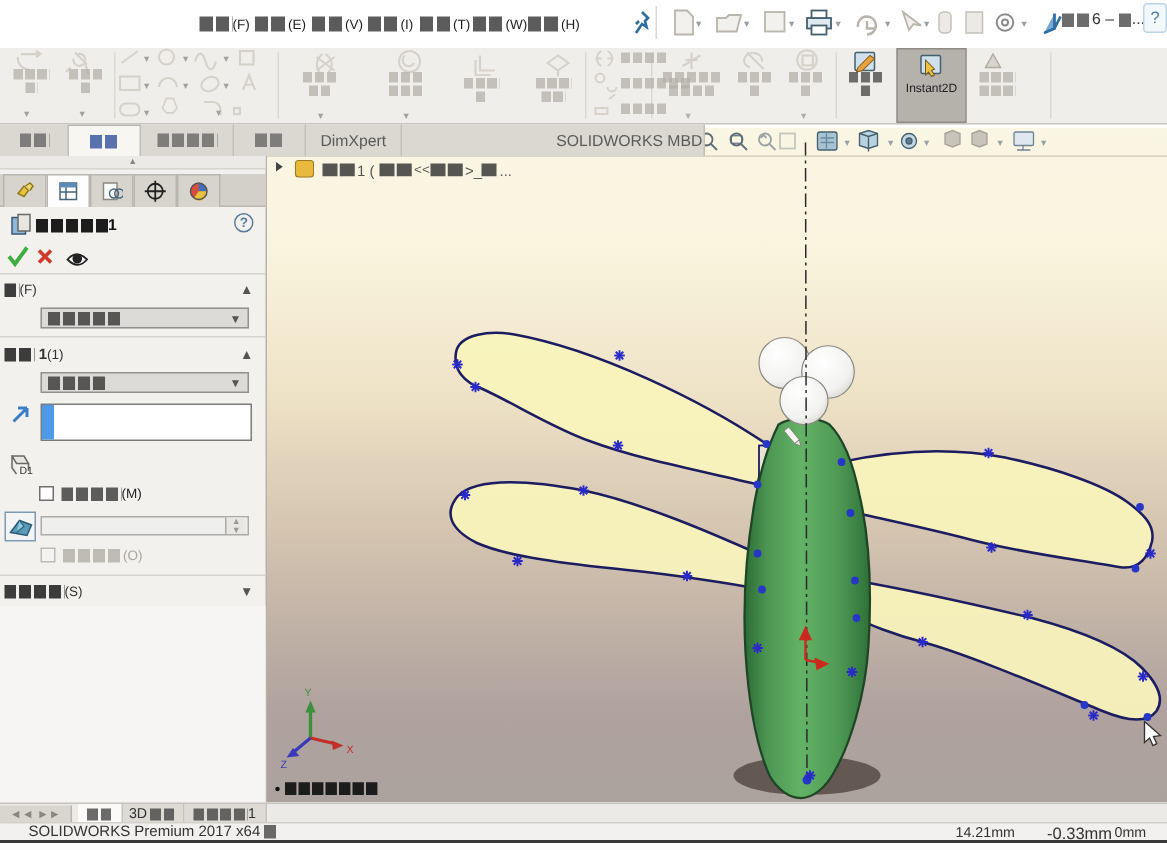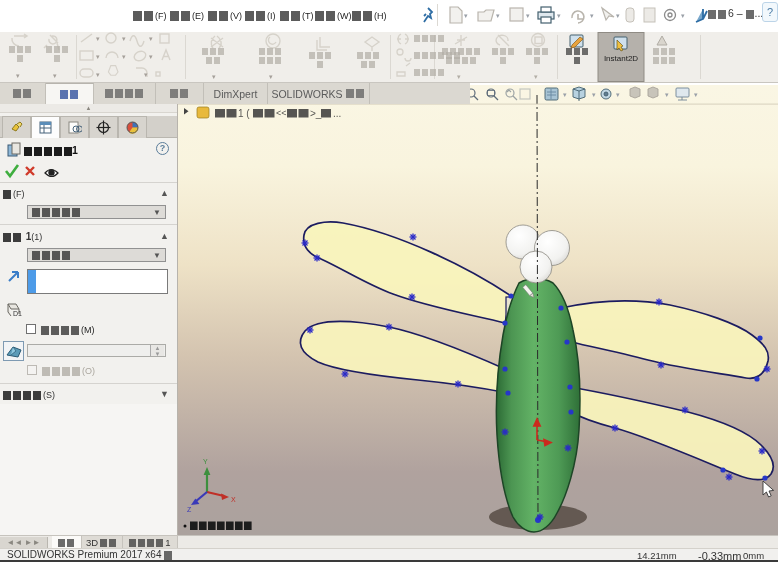--- a/index.html
+++ b/index.html
@@ -415,21 +415,21 @@
  <div class="ctab sel" style="left:46px;width:48px">
         <span class="zh zh10" style="width:20px"></span>
       </div>
  <div class="ctab" style="left:94px;width:62px">
         <span class="zh zh10" style="width:40px"></span>
       </div>
  <div class="ctab" style="left:156px;width:48px">
         <span class="zh zh10" style="width:20px"></span>
       </div>
  <div class="ctab" style="left:204px;width:64px">DimXpert</div>
- <div class="ctab" style="left:268px;width:102px">SOLIDWORKS <span class="zh zh10" style="width:20px;margin-left:3px"></span></div>
+ <div class="ctab" style="left:370px;width:100px">SOLIDWORKS MBD</div>
 </div>
 
 <div class="abs" id="panel">
 
  <div class="abs" style="left:0;top:0;width:177px;height:9px;background:#eceae6;border-bottom:1px solid #d8d5cf;text-align:center;color:#8a8780;font-size:6px;line-height:8px">▲</div>
 
  <div class="abs" style="left:0;top:12px;width:177px;height:22px;background:#d3d0ca;border-bottom:1px solid #b9b6af"></div>
  <div class="ptab" style="left:2px">
   <svg width="15" height="15">
           <path d="M3,9 l4,-5 l3,3 l-3,4 Z" fill="#e8c23c" stroke="#8f7a1e"></path>
@@ -535,19 +535,19 @@
 <div class="abs" id="btabs">
  <div class="abs" style="left:0;top:1px;width:48px;height:12px;background:#d9d6d0;border-right:1px solid #b9b6af;color:#8a8780;font-size:8px;text-align:center;line-height:12px">◄◄ ►►</div>
  <div class="btab" style="left:52px;width:30px;background:#fbfaf8">
         <span class="zh zh9" style="width:18px"></span>
       </div>
  <div class="btab" style="left:82px;width:41px">3D <span class="zh zh9" style="width:18px;margin-left:2px"></span></div>
  <div class="btab" style="left:123px;width:55px"><span class="zh zh9" style="width:36px"></span>1</div>
 </div>
 
 <div class="abs" id="sbar">
- <span class="abs" style="left:7px;top:0px">SOLIDWORKS Premium 2017 x64 <span class="zh zh10" style="width:10px"></span></span>
+ <span class="abs" style="left:19px;top:0px">SOLIDWORKS Premium 2017 x64 <span class="zh zh10" style="width:10px"></span></span>
  <span class="abs" style="left:637px;top:1px;font-size:9.5px">14.21mm</span>
  <span class="abs" style="left:698px;top:1px;font-size:11px">-0.33mm</span>
  <span class="abs" style="left:743px;top:1px;font-size:9.5px">0mm </span>
 </div>
 <div class="abs" id="bstrip"></div>
 
 </div>
 </body></html>

